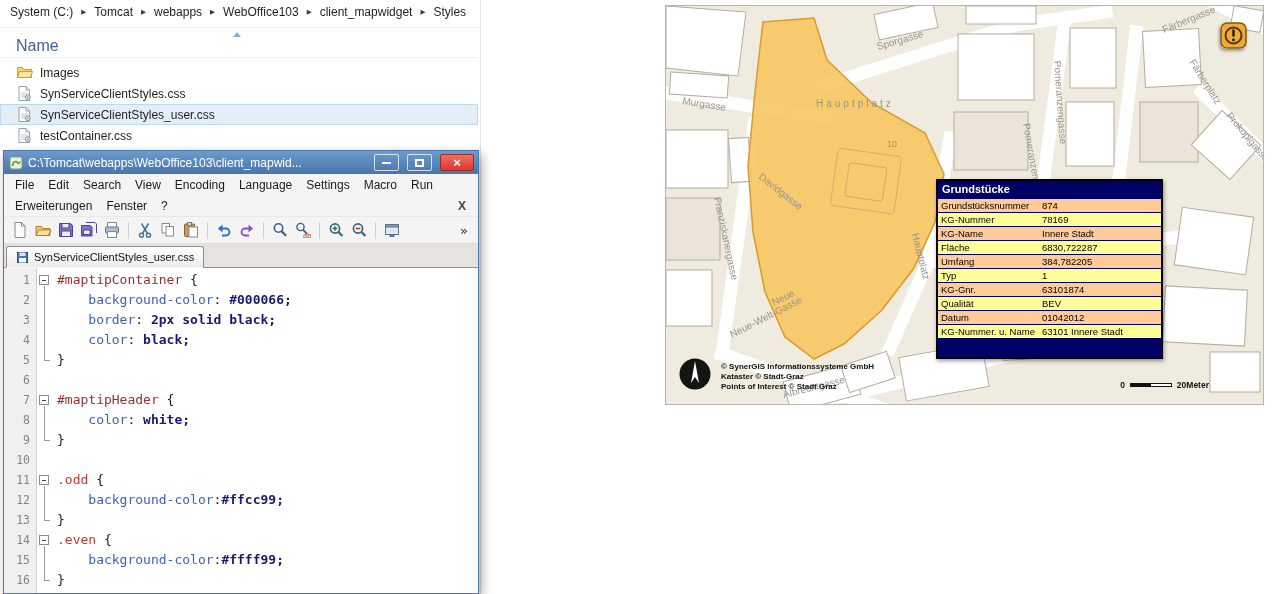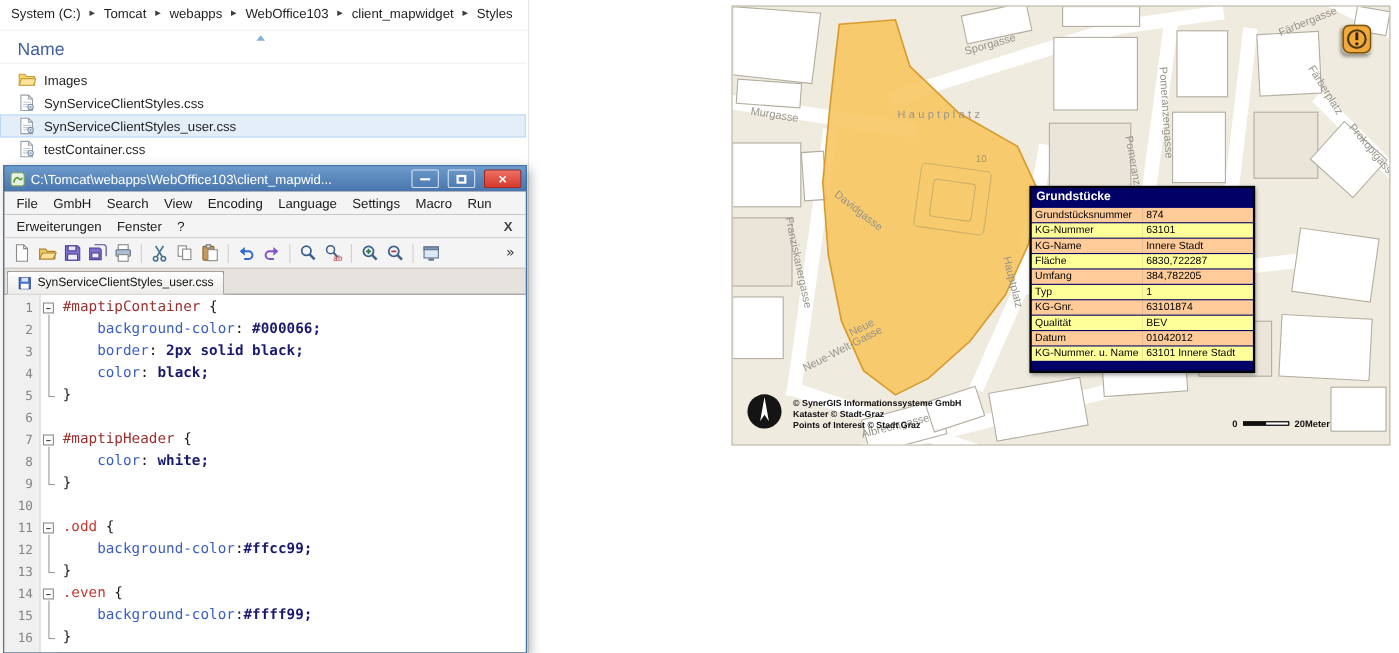--- a/index.html
+++ b/index.html
@@ -71,21 +71,21 @@
 
   
   .map { position: absolute; left: 665px; top: 5px; width: 599px; height: 400px; border: 1px solid #b9b4a8; background: #f0ebdf; overflow: hidden; }
   .map svg.basemap { position: absolute; left: 0; top: 0; }
   .compass { position: absolute; left: 12px; bottom: 13px; width: 34px; height: 34px; }
   .attribution { position: absolute; left: 55px; bottom: 12px; font-size: 8px; font-weight: bold; color: #111; line-height: 10px; }
   .scalebar { position: absolute; right: 54px; bottom: 14px; display: flex; align-items: center; gap: 5px; font-size: 8.5px; font-weight: bold; color: #111; }
   .scalebar .bar { width: 42px; height: 4px; background: #111; border: 1px solid #111; position: relative; }
   .scalebar .bar::after { content: ""; position: absolute; right: 0; top: 0; bottom: 0; width: 50%; background: #fff; }
   .warnicon { position: absolute; right: 16px; top: 16px; width: 27px; height: 27px; border-radius: 6px; box-shadow: -1px 2px 3px rgba(0,0,0,.35); }
-  .maptip { position: absolute; left: 270px; top: 163px; width: 205px; border: 2px solid #000; padding-bottom: 8px; box-shadow: 1px 2px 4px rgba(0,0,0,.4); }
+  .maptip { position: absolute; left: 270px; top: 173px; width: 227px; border: 2px solid #000; padding-bottom: 18px; box-shadow: 1px 2px 4px rgba(0,0,0,.4); }
   .maptip-header { color: #fff; font-weight: bold; font-size: 11px; padding: 2px 4px 3px; }
   .maptip-table { width: 100%; border-collapse: separate; border-spacing: 0 1px; font-size: 9.5px; color: #000; }
   .maptip-table td { padding: 1px 3px; vertical-align: top; }
   td.mt-label { width: 101px; }
   td.mt-value { white-space: nowrap; }
 </style>
 </head>
 <body>
 
 <div class="explorer">
@@ -167,21 +167,21 @@
     <span class="win-btn min">
         <span class="glyph-min"></span>
       </span>
     <span class="win-btn max">
         <span class="glyph-max"></span>
       </span>
     <span class="win-btn close">×</span>
   </div>
   <div class="npp-menu">
       <span class="menu-item">File</span>
-      <span class="menu-item">GmbH</span>
+      <span class="menu-item">Edit</span>
       <span class="menu-item">Search</span>
       <span class="menu-item">View</span>
       <span class="menu-item">Encoding</span>
       <span class="menu-item">Language</span>
       <span class="menu-item">Settings</span>
       <span class="menu-item">Macro</span>
       <span class="menu-item">Run</span>
     </div>
   <div class="npp-menu">
     <span class="menu-row-items">
@@ -508,21 +508,21 @@
   <div class="maptip" style="background: rgb(0, 0, 102);">
     <div class="maptip-header">Grundstücke</div>
     <table class="maptip-table">
         <tbody id="maptip-body">
           <tr style="background: rgb(255, 204, 153);">
             <td class="mt-label">Grundstücksnummer</td>
             <td class="mt-value">874</td>
           </tr>
           <tr style="background: rgb(255, 255, 153);">
             <td class="mt-label">KG-Nummer</td>
-            <td class="mt-value">63101</td>
+            <td class="mt-value">78169</td>
           </tr>
           <tr style="background: rgb(255, 204, 153);">
             <td class="mt-label">KG-Name</td>
             <td class="mt-value">Innere Stadt</td>
           </tr>
           <tr style="background: rgb(255, 255, 153);">
             <td class="mt-label">Fläche</td>
             <td class="mt-value">6830,722287</td>
           </tr>
           <tr style="background: rgb(255, 204, 153);">

